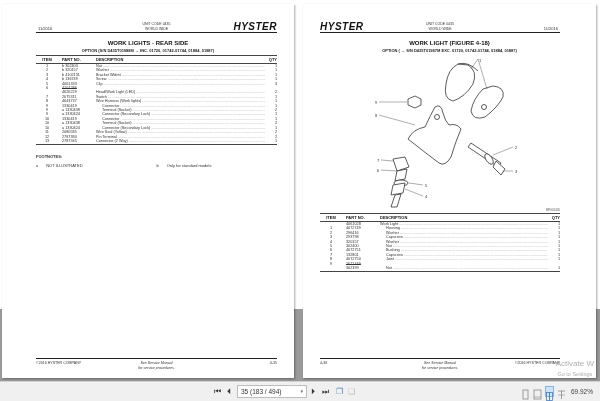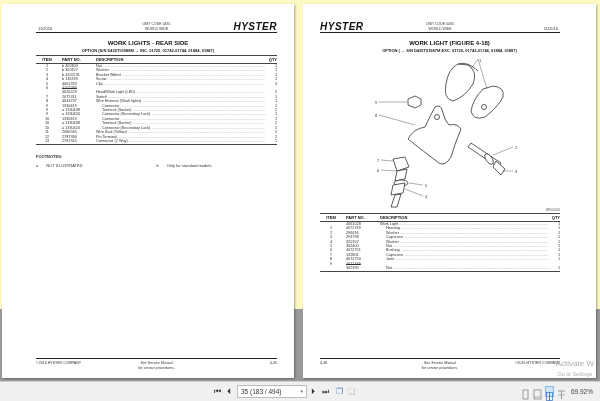--- a/index.html
+++ b/index.html
@@ -1,17 +1,17 @@
 <!DOCTYPE html>
 <html><head>
 <meta charset="utf-8">
 <style>
   * { box-sizing: border-box; margin: 0; padding: 0; }
   html, body { width: 600px; height: 401px; overflow: hidden; background: #9a9a9a; font-family: "Liberation Sans", sans-serif; }
-  .viewer { position: relative; width: 600px; height: 309px; background: #fef9c3; }
+  .viewer { position: relative; width: 600px; height: 309px; background: #ffffff; }
   .page { position: absolute; top: 4px; width: 292px; height: 374px; background: #fff; box-shadow: 1px 1px 2px rgba(0,0,0,0.35); }
   .page.left { left: 2px; }
   .page.right { left: 303px; width: 293px; }
   .hdr { position: absolute; top: 17px; left: 34px; right: 17px; height: 12px; border-bottom: 1px solid #222; }
   .page.right .hdr { left: 17px; right: 36px; }
   .hdr .date { position: absolute; bottom: 1px; font-size: 4px; color: #333; }
   .hdr .unit { position: absolute; left: 0; right: 0; text-align: center; top: 1px; font-size: 3.5px; color: #333; line-height: 4.5px; }
   .hdr .logo { position: absolute; bottom: 0; font-size: 10px; font-weight: bold; font-style: italic; letter-spacing: 0.5px; color: #111; }
   .page.left .hdr .date { left: 2px; }
   .page.left .hdr .logo { right: 0; }

